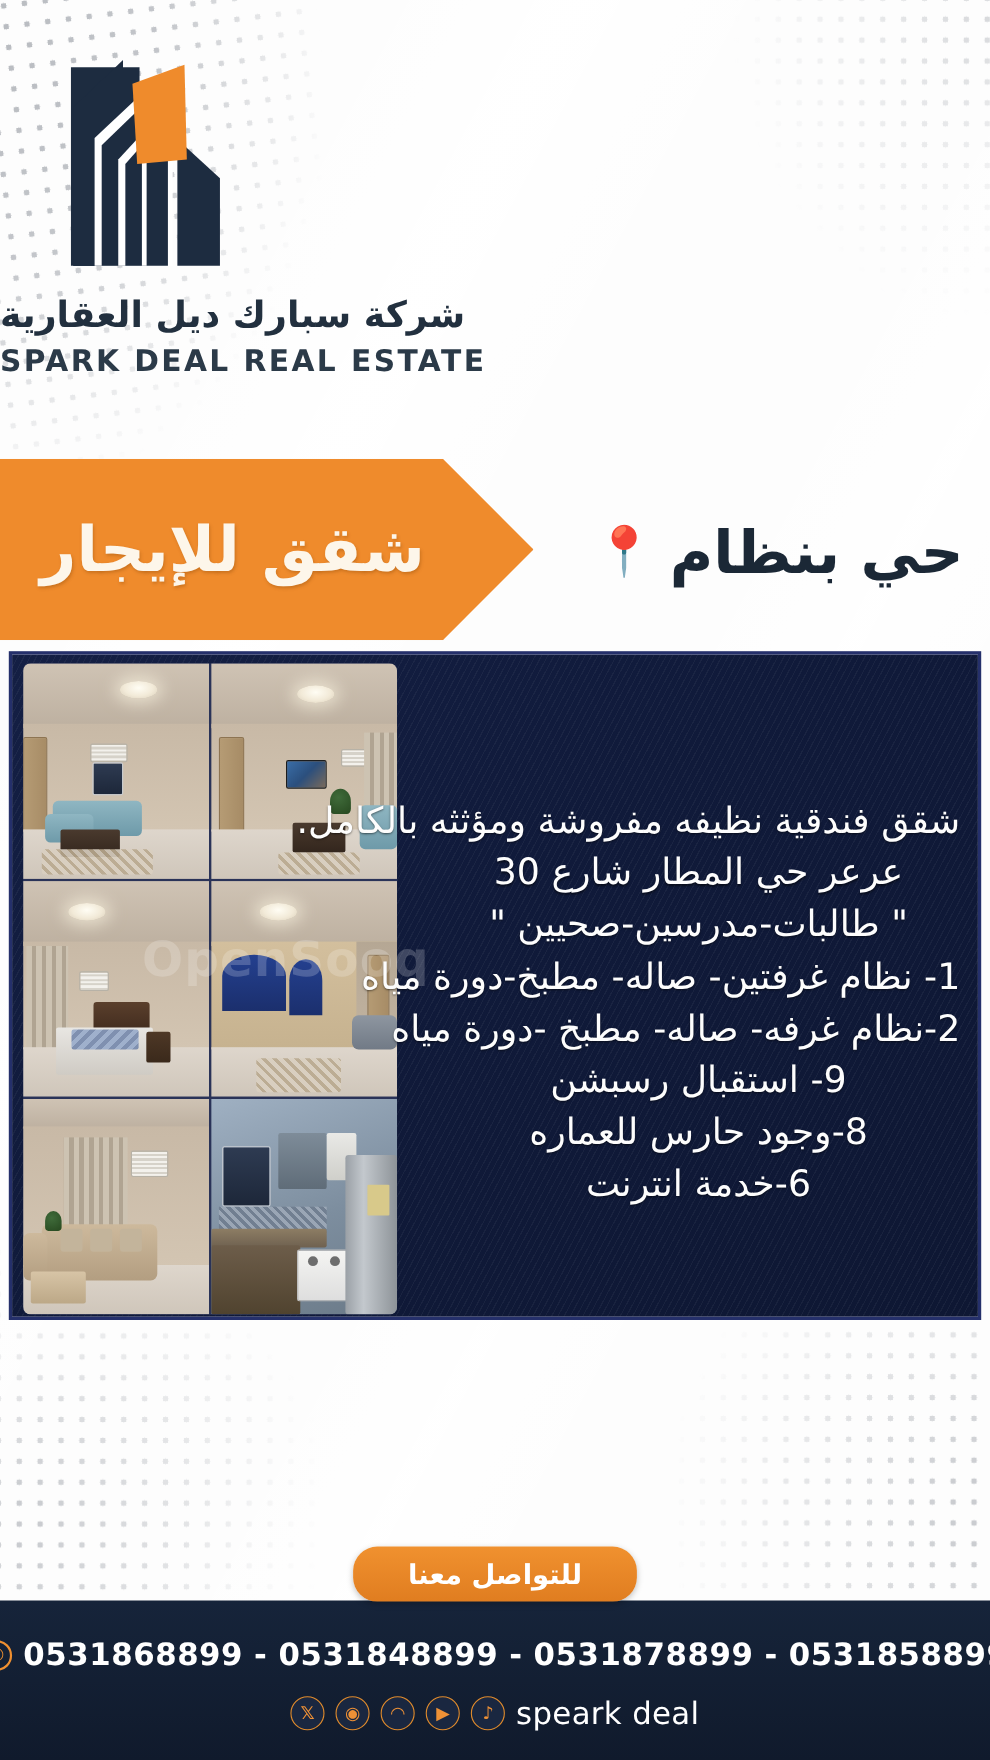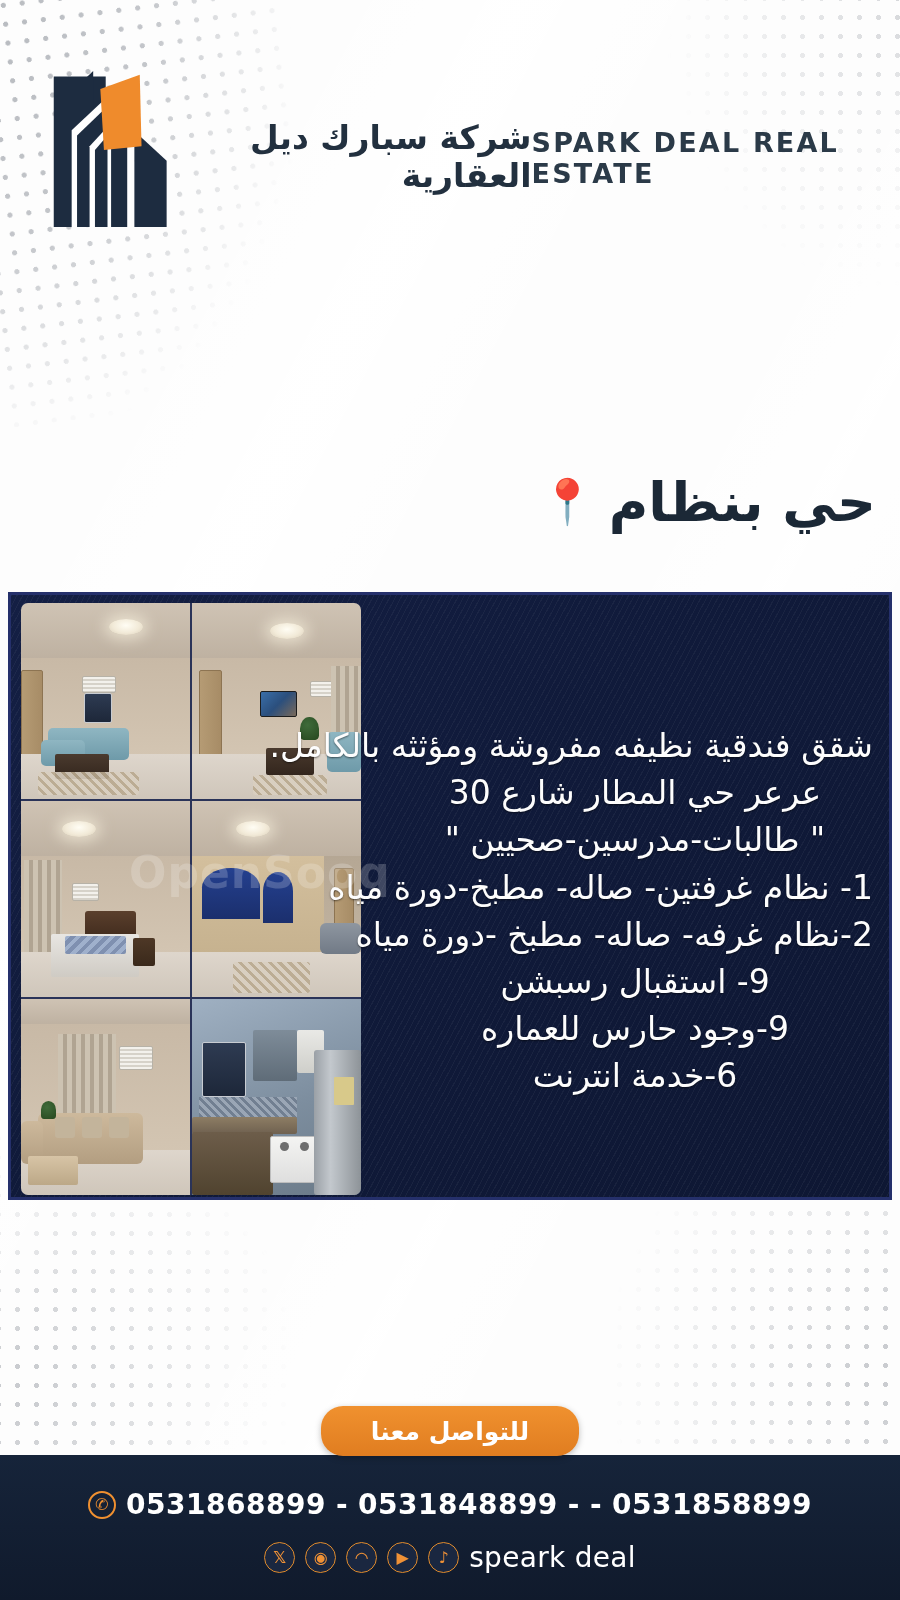--- a/index.html
+++ b/index.html
@@ -56,21 +56,21 @@
   .sweep {
     position: absolute; inset: 0; pointer-events: none;
     background:
       linear-gradient(118deg, rgba(255,255,255,0) 18%, rgba(255,255,255,.92) 30%, rgba(255,255,255,0) 42%),
       linear-gradient(118deg, rgba(255,255,255,0) 52%, rgba(255,255,255,.8) 62%, rgba(255,255,255,0) 72%);
   }
 
   
   .brand {
     position: absolute; top: 46px; left: 0; right: 0;
-    display: flex; flex-direction: row; align-items: center;
+    display: flex; flex-direction: column; align-items: flex-start;
     z-index: 6;
   }
   .logo-mark { width: 215px; height: 215px; display: block; }
   .brand-ar {
     margin-top: 6px;
     font-size: 33px;
     font-weight: bold;
     color: #22303f;
     direction: rtl;
     letter-spacing: 0px;
@@ -315,20 +315,23 @@
       <polygon points="80,74 146,12 146,182 80,182" fill="#ffffff"></polygon>
       <polygon points="86,80 142,26 142,182 86,182" fill="#1d2c40"></polygon>
       <polygon points="100,92 124,66 124,182 100,182" fill="#ffffff"></polygon>
       <polygon points="106,96 120,80 120,182 106,182" fill="#1d2c40"></polygon>
       <polygon points="112,28 156,12 158,92 116,96" fill="#ef8b2c"></polygon>
     </svg>
     <div class="brand-ar">شركة سبارك ديل العقارية</div>
     <div class="brand-en">SPARK DEAL REAL ESTATE</div>
   </div>
 
+  <div class="ribbon">
+    <span class="ribbon-text">شقق للإيجار</span>
+  </div>
 
   <div class="location">
     <span class="location-text">حي بنظام</span>
     <span class="pin-icon">📍</span>
   </div>
 
   <div class="panel">
 
     <div class="collage">
 
@@ -418,39 +421,40 @@
       </div>
     </div>
 
     <div class="desc">
       <p>شقق فندقية نظيفه مفروشة ومؤثثه بالكامل.</p>
       <p>عرعر حي المطار شارع 30</p>
       <p>" طالبات-مدرسين-صحيين "</p>
       <p class="wide">1- نظام غرفتين- صاله- مطبخ-دورة مياه</p>
       <p class="wide">2-نظام غرفه- صاله- مطبخ -دورة مياه</p>
       <p>9- استقبال رسبشن</p>
-      <p>9-وجود حارس للعماره</p>
+      <p>8-وجود حارس للعماره</p>
       <p>6-خدمة انترنت</p>
     </div>
 
     <div class="watermark">OpenSooq</div>
   </div>
 
   <div class="cta">
     <span class="cta-text">للتواصل معنا</span>
   </div>
 
   <div class="footer">
 
     <div class="phones">
       <span class="phone-icon">✆</span>
       <span>0531868899</span>
       <span class="sep">-</span>
       <span>0531848899</span>
       <span class="sep">-</span>
+      <span>0531878899</span>
       <span class="sep">-</span>
       <span>0531858899</span>
     </div>
 
     <div class="socials">
       <span class="sicon">𝕏</span>
       <span class="sicon">◉</span>
       <span class="sicon">◠</span>
       <span class="sicon">▶</span>
       <span class="sicon">♪</span>

